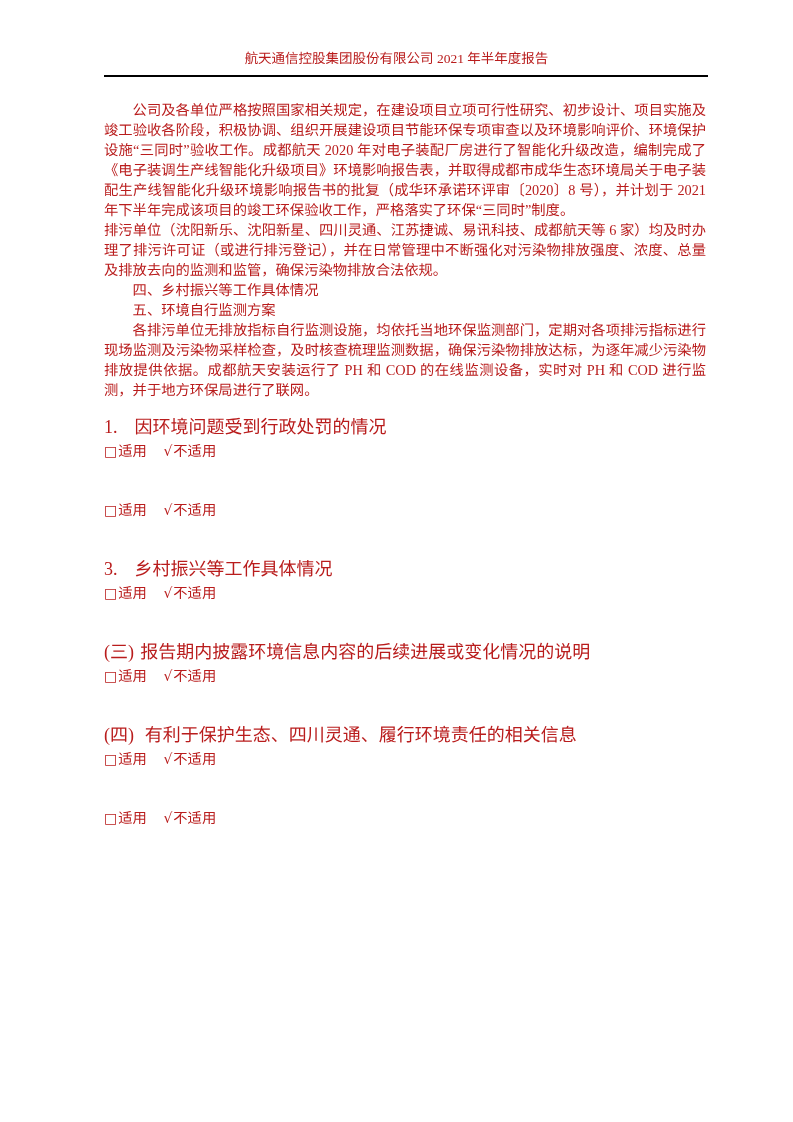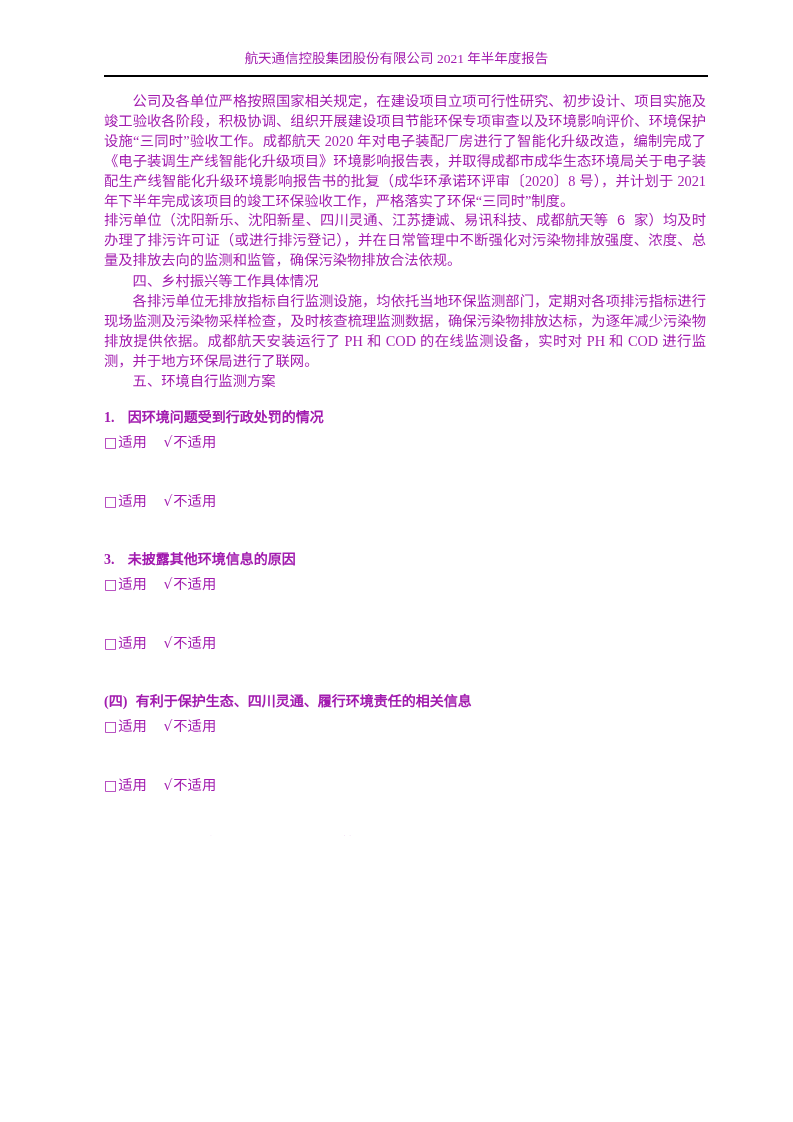--- a/index.html
+++ b/index.html
@@ -3,21 +3,21 @@
 <meta charset="utf-8">
 <style>
   * { margin: 0; padding: 0; box-sizing: border-box; }
   html, body { background: #ffffff; }
   .page {
     position: relative;
     width: 793px;
     height: 836px;
     margin: 0 auto;
     background: #ffffff;
-    color: #a21caf;
+    color: #b91c1c;
     font-family: "Liberation Serif", "DejaVu Serif", serif;
     overflow: hidden;
   }
   .header-title {
     position: absolute;
     top: 50px;
     left: 0;
     width: 100%;
     text-align: center;
     font-size: 13.5px;
@@ -27,36 +27,36 @@
   .header-rule {
     position: absolute;
     top: 75px;
     left: 104px;
     width: 604px;
     height: 2px;
     background: #000000;
   }
   .content {
     position: absolute;
-    top: 91px;
+    top: 100px;
     left: 104px;
     width: 602px;
     font-size: 14.3px;
     line-height: 20px;
     text-align: justify;
   }
   .content p { text-align: justify; }
   p.indent { text-indent: 2em; }
-  p.noindent { text-indent: 0; font-family: Liberation Mono, monospace; }
+  p.noindent { text-indent: 0; }
   .items { margin-top: 16px; }
   .item { margin-bottom: 37px; }
   .item.spaced { margin-top: 5px; }
   .item-title {
-    font-weight: 700;
-    font-size: 14px;
+    font-weight: 400;
+    font-size: 18px;
     line-height: 22px;
     text-align: left;
   }
   .item-label { display: inline-block; }
   .item-label.gap-lg { margin-right: 0.95em; }
   .item-label.gap-md { margin-right: 0.6em; }
   .item-label.gap-sm { margin-right: 0.35em; }
   .item-label.gap-none { margin-right: 0; }
   .option-line {
     margin-top: 2px;
@@ -85,22 +85,22 @@
 <div class="page">
 
   <div class="header-title">航天通信控股集团股份有限公司 2021 年半年度报告</div>
   <div class="header-rule"></div>
 
   <div class="content">
 
     <p class="indent">公司及各单位严格按照国家相关规定，在建设项目立项可行性研究、初步设计、项目实施及竣工验收各阶段，积极协调、组织开展建设项目节能环保专项审查以及环境影响评价、环境保护设施“三同时”验收工作。成都航天 2020 年对电子装配厂房进行了智能化升级改造，编制完成了《电子装调生产线智能化升级项目》环境影响报告表，并取得成都市成华生态环境局关于电子装配生产线智能化升级环境影响报告书的批复（成华环承诺环评审〔2020〕8 号），并计划于 2021 年下半年完成该项目的竣工环保验收工作，严格落实了环保“三同时”制度。</p>
     <p class="noindent">排污单位（沈阳新乐、沈阳新星、四川灵通、江苏捷诚、易讯科技、成都航天等 6 家）均及时办理了排污许可证（或进行排污登记），并在日常管理中不断强化对污染物排放强度、浓度、总量及排放去向的监测和监管，确保污染物排放合法依规。</p>
     <p class="indent">四、乡村振兴等工作具体情况</p>
+    <p class="indent">五、环境自行监测方案</p>
     <p class="indent">各排污单位无排放指标自行监测设施，均依托当地环保监测部门，定期对各项排污指标进行现场监测及污染物采样检查，及时核查梳理监测数据，确保污染物排放达标，为逐年减少污染物排放提供依据。成都航天安装运行了 PH 和 COD 的在线监测设备，实时对 PH 和 COD 进行监测，并于地方环保局进行了联网。</p>
-    <p class="indent">五、环境自行监测方案</p>
 
     <div class="items">
 
       <div class="item">
         <div class="item-title">
           <span class="item-label gap-lg">1.</span><span>因环境问题受到行政处罚的情况</span>
         </div>
         <div class="option-line">
           <span class="opt"><span class="glyph checkbox-glyph">□</span><span>适用</span></span>
           <span class="opt opt-check"><span class="glyph check-glyph">√</span><span>不适用</span></span>
@@ -109,29 +109,32 @@
 
       <div class="item">
         <div class="option-line">
           <span class="opt"><span class="glyph checkbox-glyph">□</span><span>适用</span></span>
           <span class="opt opt-check"><span class="glyph check-glyph">√</span><span>不适用</span></span>
         </div>
       </div>
 
       <div class="item">
         <div class="item-title">
-          <span class="item-label gap-lg">3.</span><span>未披露其他环境信息的原因</span>
+          <span class="item-label gap-lg">3.</span><span>乡村振兴等工作具体情况</span>
         </div>
         <div class="option-line">
           <span class="opt"><span class="glyph checkbox-glyph">□</span><span>适用</span></span>
           <span class="opt opt-check"><span class="glyph check-glyph">√</span><span>不适用</span></span>
         </div>
       </div>
 
       <div class="item">
+        <div class="item-title">
+          <span class="item-label gap-sm">(三)</span><span>报告期内披露环境信息内容的后续进展或变化情况的说明</span>
+        </div>
         <div class="option-line">
           <span class="opt"><span class="glyph checkbox-glyph">□</span><span>适用</span></span>
           <span class="opt opt-check"><span class="glyph check-glyph">√</span><span>不适用</span></span>
         </div>
       </div>
 
       <div class="item">
         <div class="item-title">
           <span class="item-label gap-md">(四)</span><span>有利于保护生态、四川灵通、履行环境责任的相关信息</span>
         </div>

